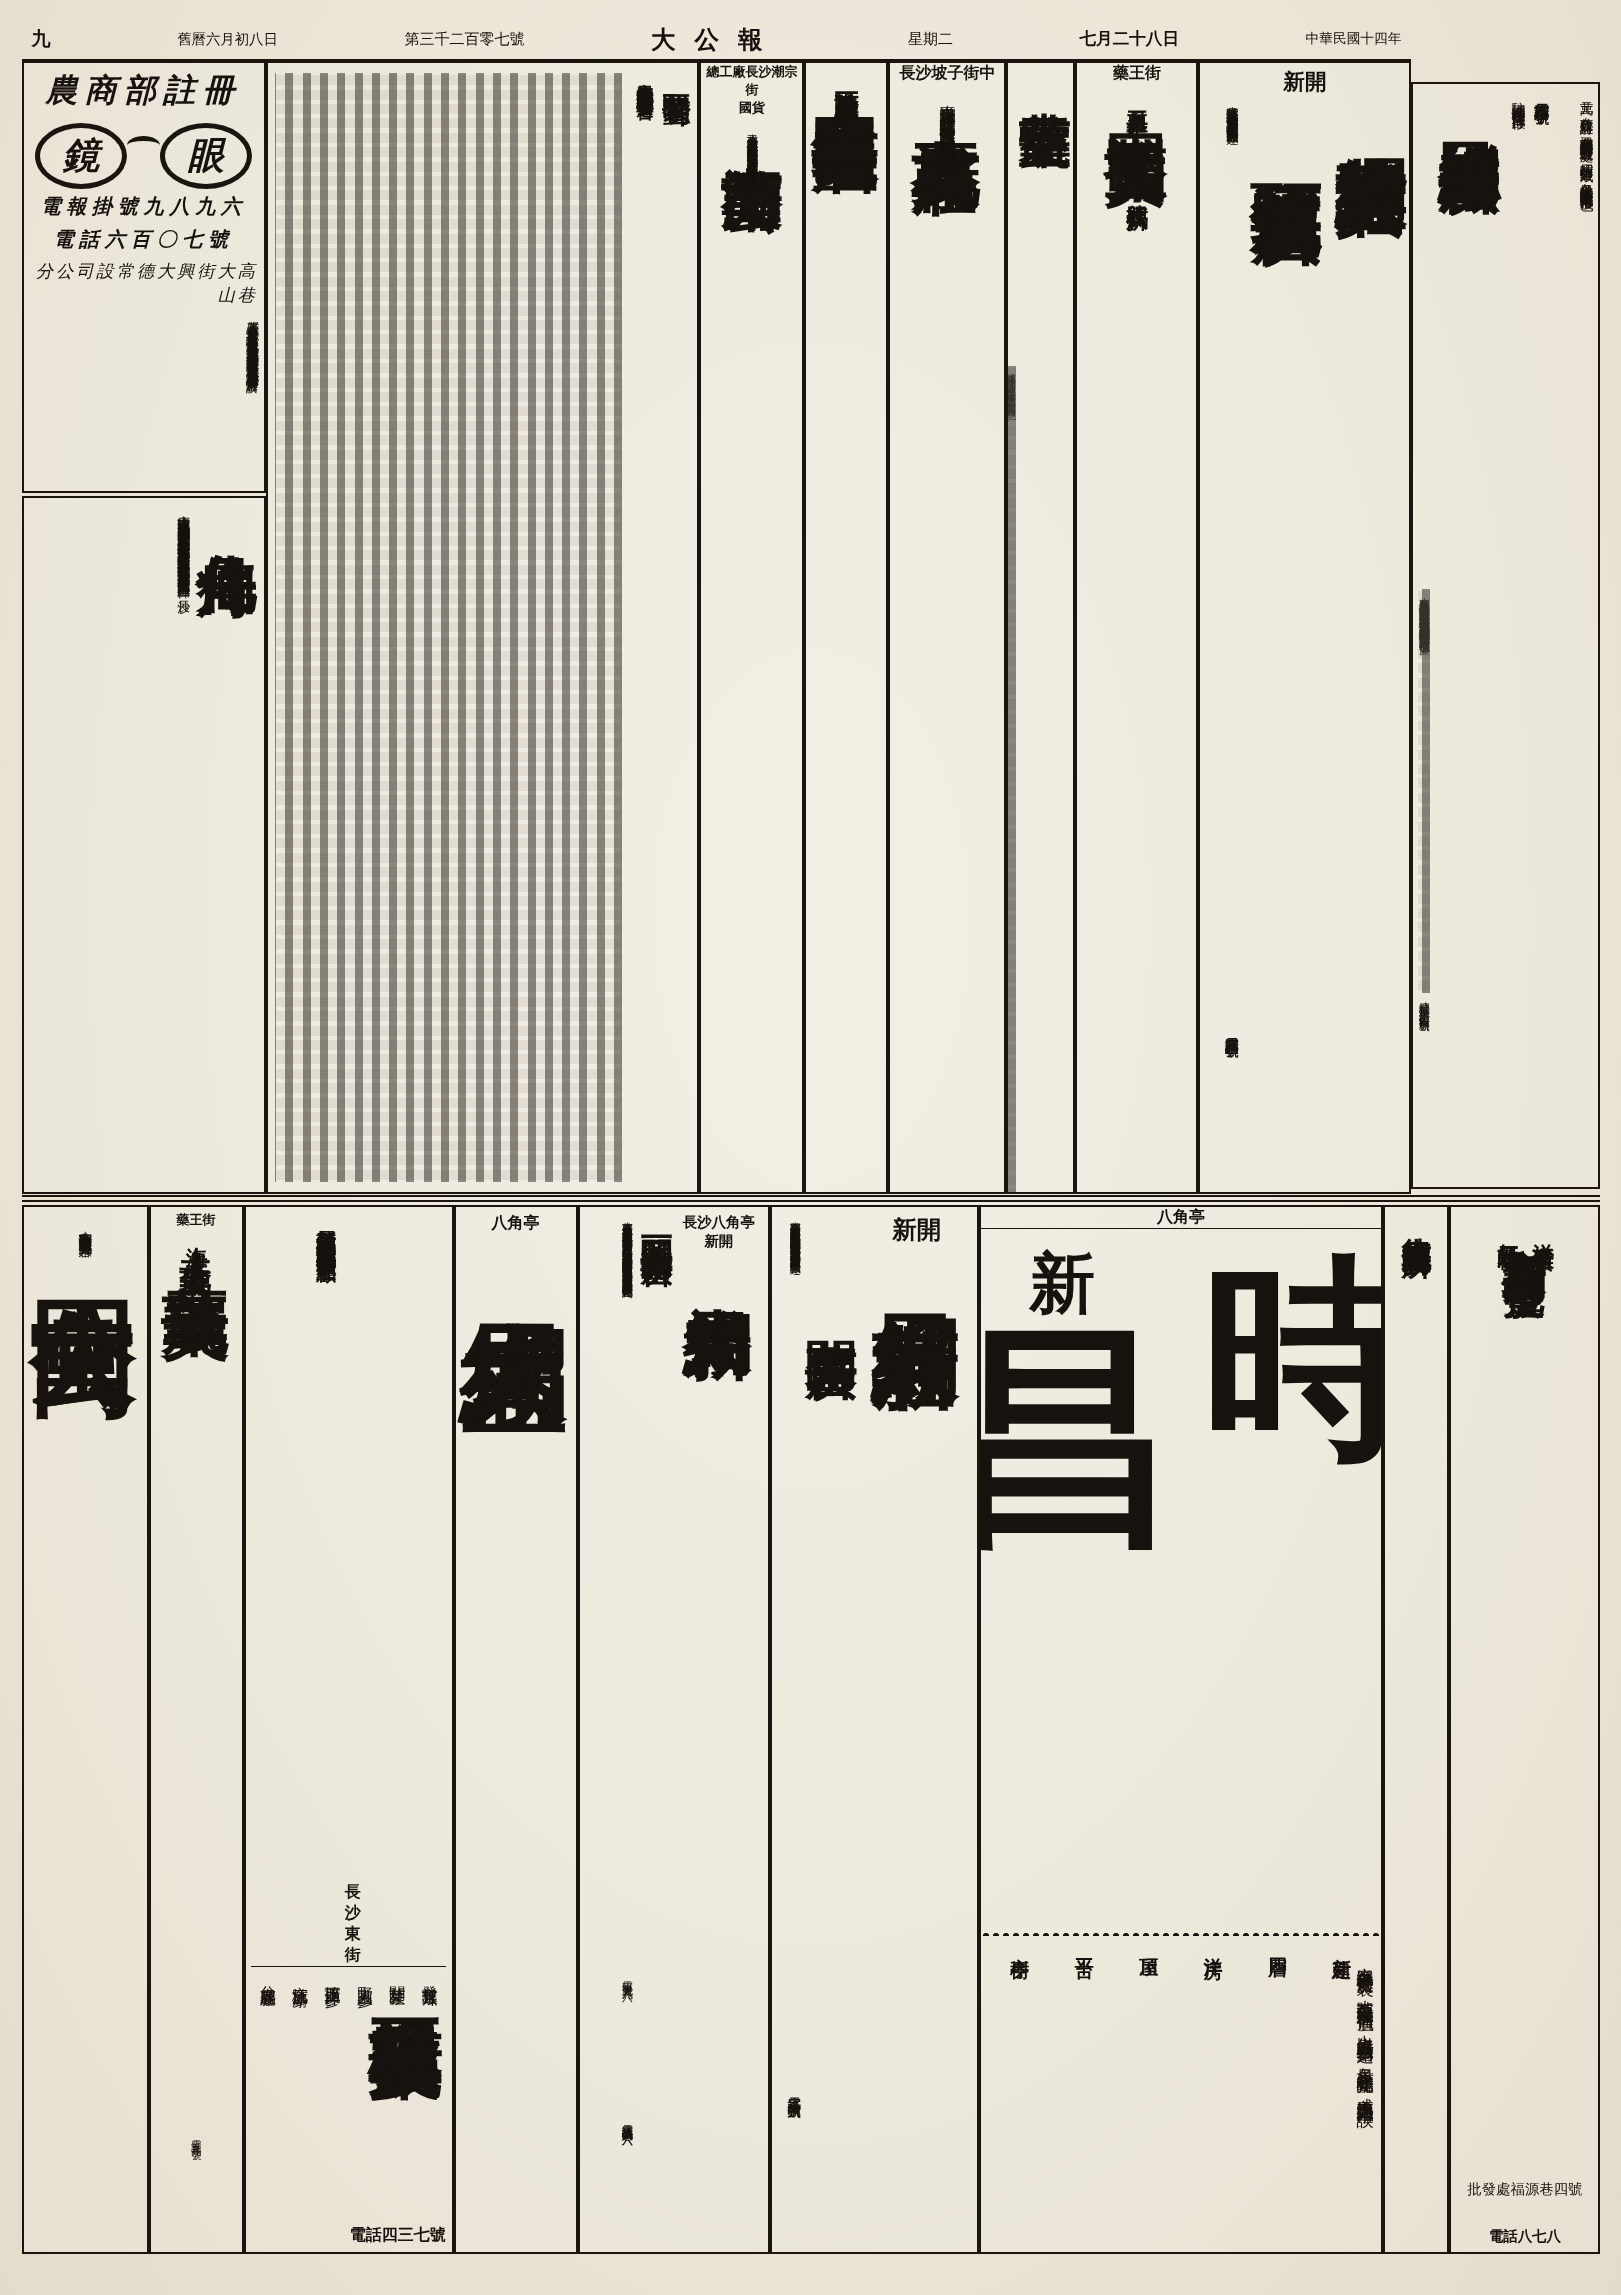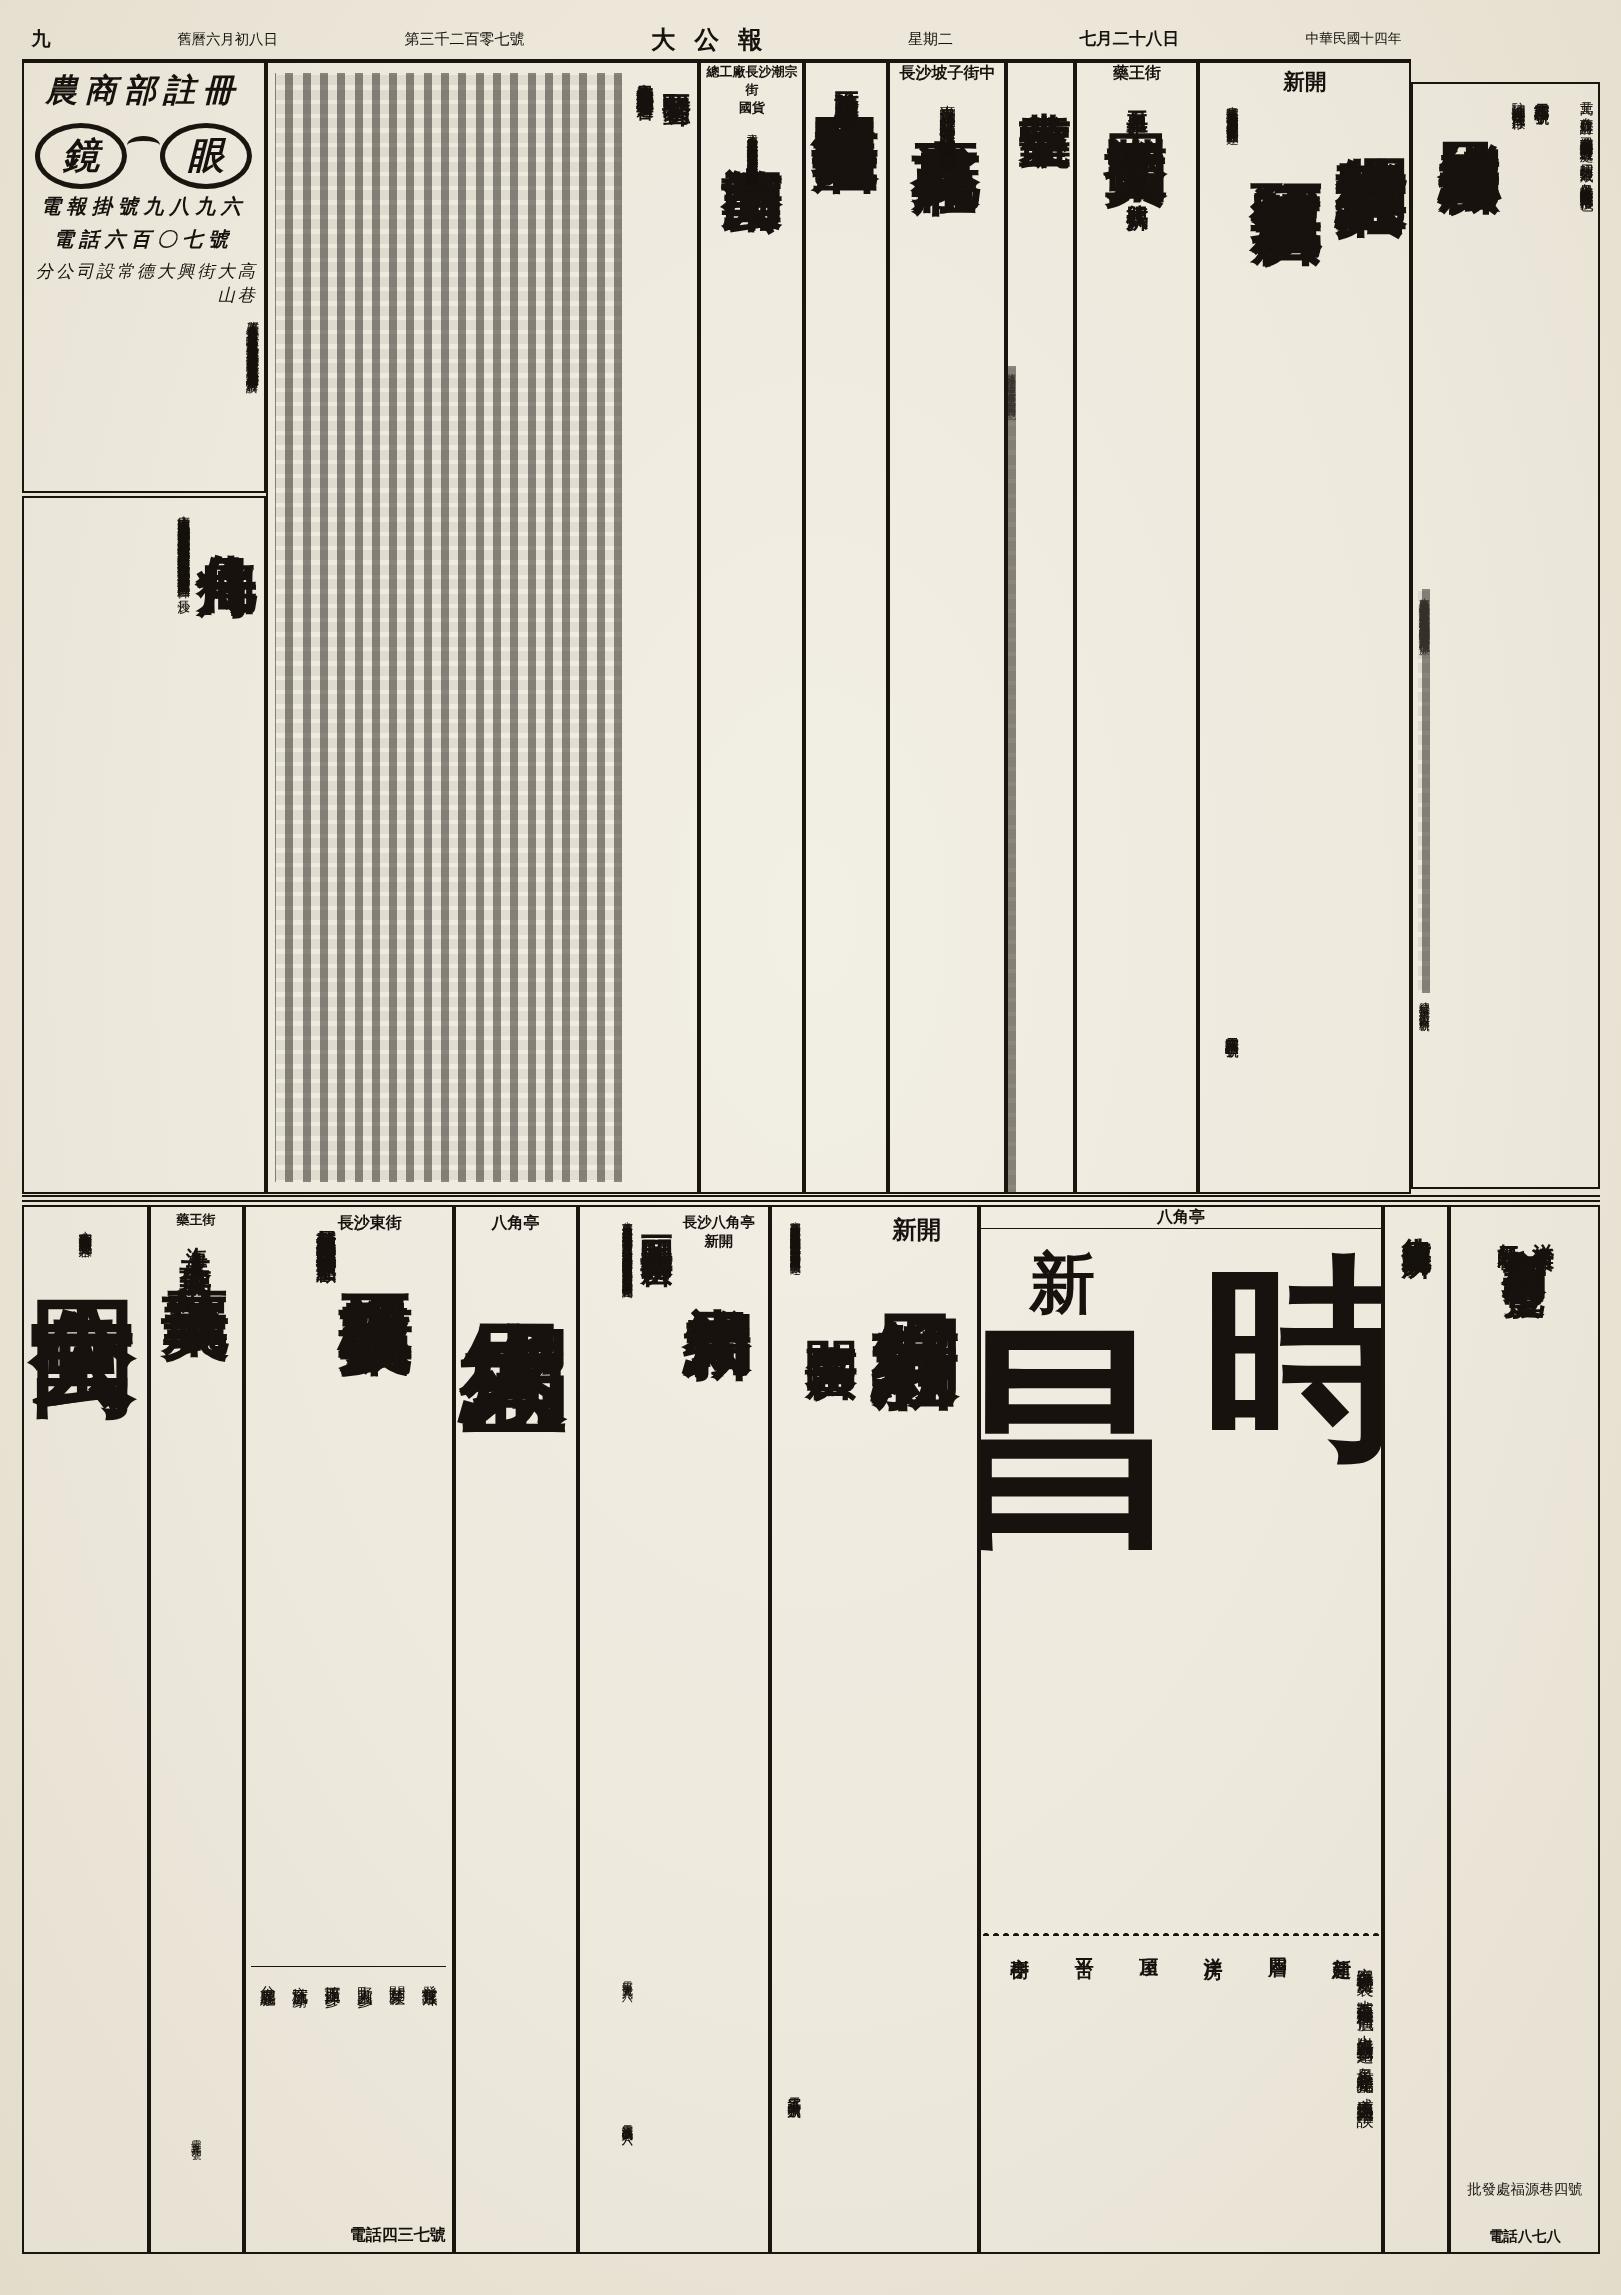--- a/index.html
+++ b/index.html
@@ -252,21 +252,21 @@
     <div class="ad" style="width:124px;">
       <div style="height:100%;display:flex;flex-direction:column;align-items:center;padding:5.8px 0;">
         <div class="hdr">八角亭</div>
         <div class="v serif black" style="flex:1;font-size:108px;line-height:1.02;">大盛縐局</div>
       </div>
     </div>
 
     <div class="ad" style="width:210px;">
       <div style="height:100%;display:flex;flex-direction:column;padding:5.8px;">
         <div style="flex:1;display:flex;flex-direction:row-reverse;">
-          <div style="display:flex;flex-direction:column;align-items:flex-start;width:108px;">
+          <div style="display:flex;flex-direction:row;align-items:flex-end;width:108px;">
             <div class="hdr">長沙東街</div>
             <div class="v serif black" style="font-size:75px;line-height:1.04;">楊正興參藥號</div>
           </div>
           <div class="v bold" style="flex:1;font-size:20px;">新屋落成謹擇閏四月初八日正式開張特別廉價歡迎主顧</div>
         </div>
         <div style="display:flex;flex-direction:row-reverse;justify-content:space-around;height:259px;border-top:1.4px solid #1a150f;padding-top:5.8px;">
           <div class="v" style="font-size:16px;">發官燕銀耳</div>
           <div class="v" style="font-size:16px;">關芽蒙桂</div>
           <div class="v" style="font-size:16px;">大野山人參</div>
           <div class="v" style="font-size:16px;">擴正西洋參</div>

